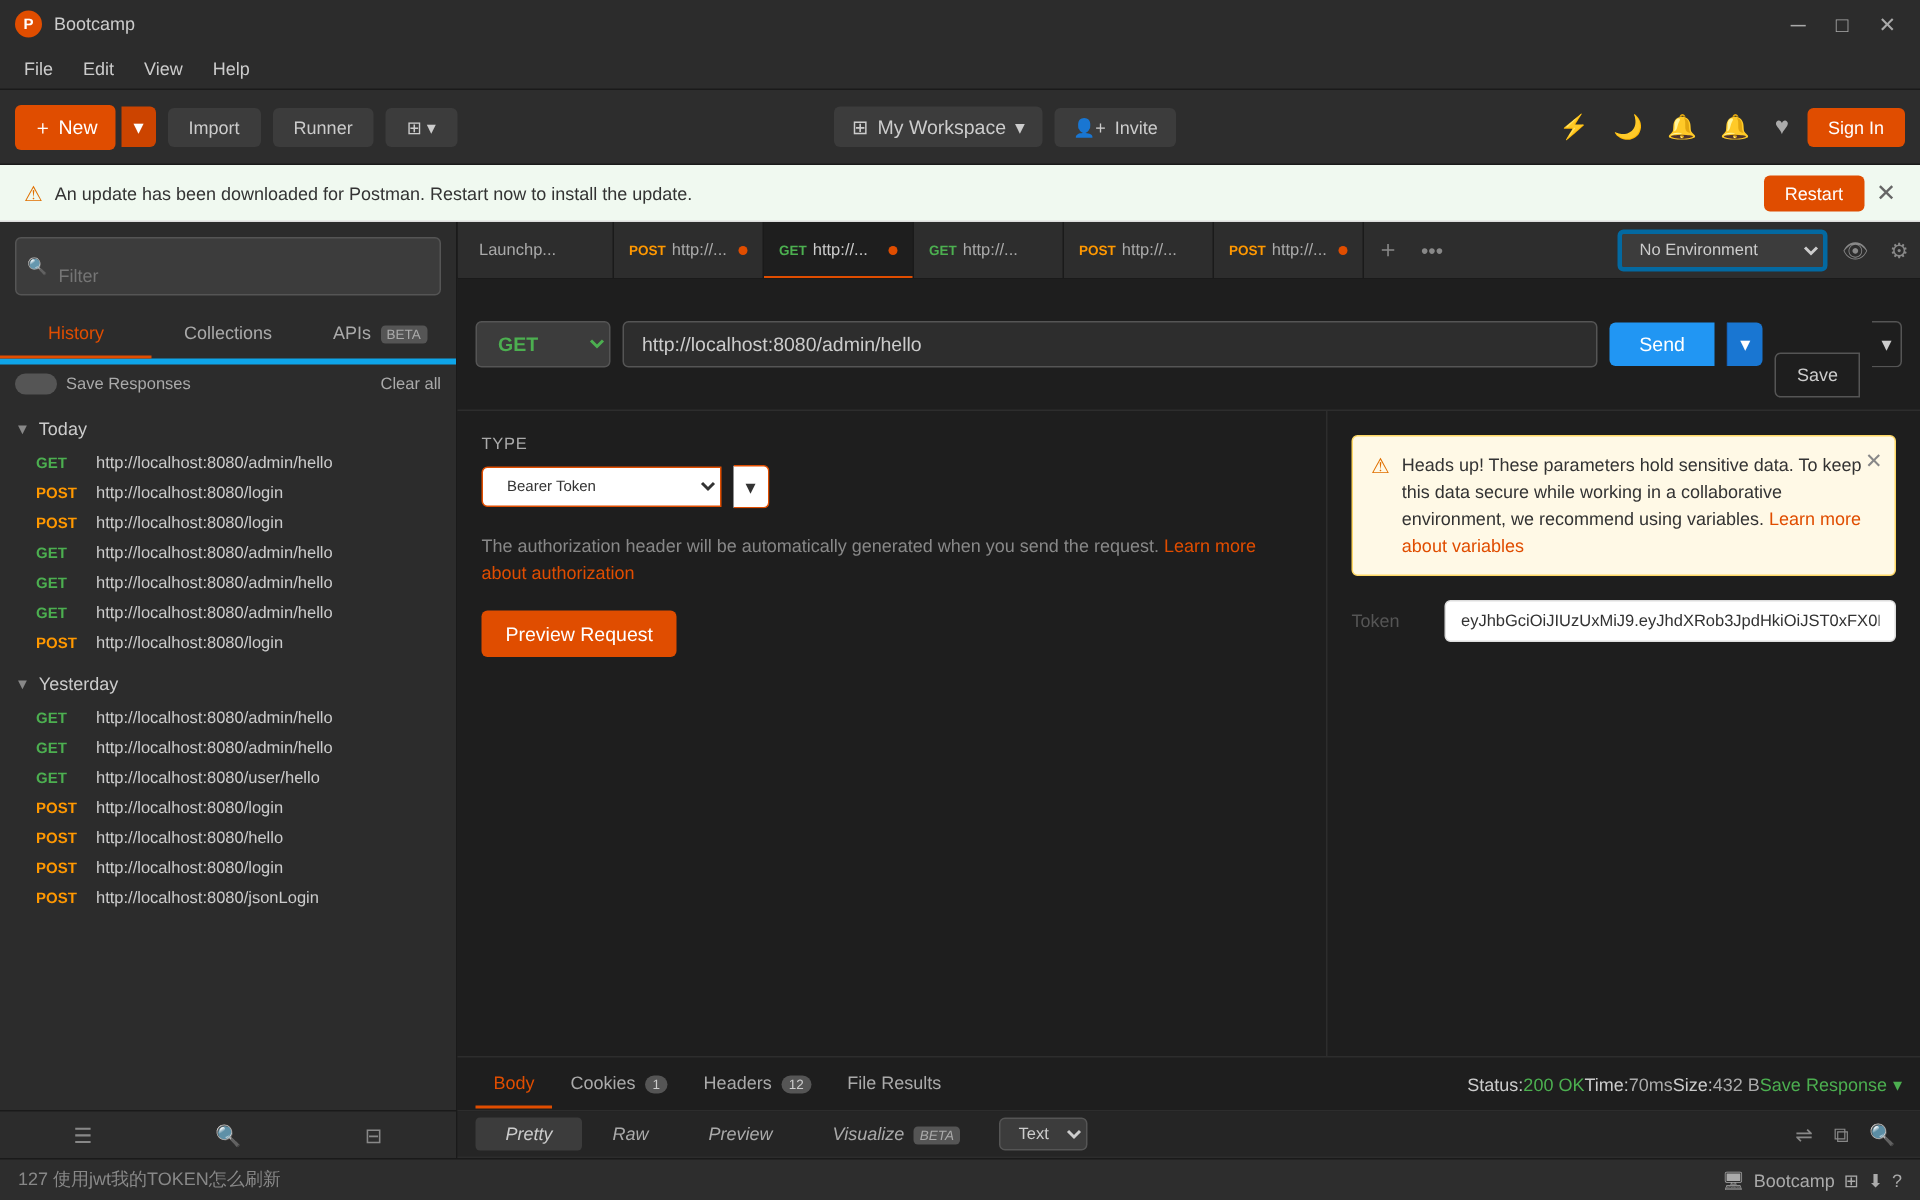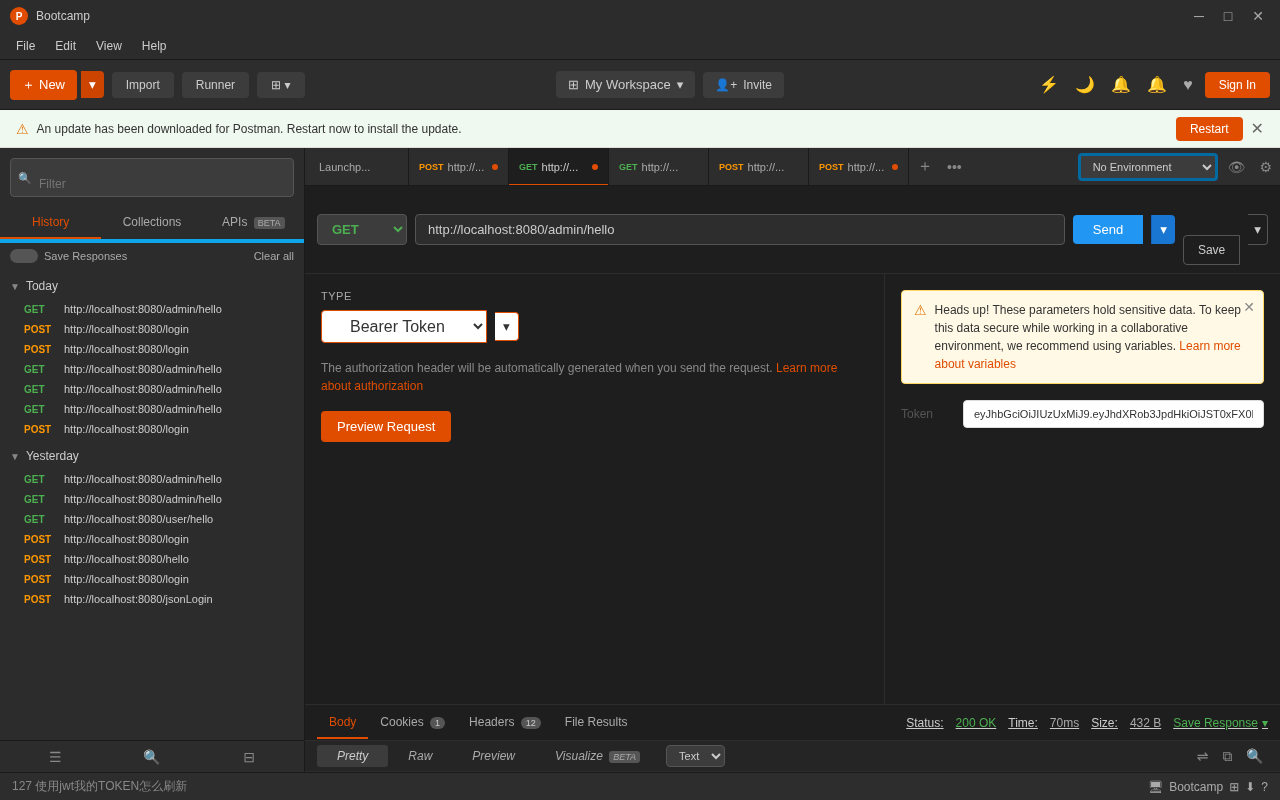--- a/index.html
+++ b/index.html
@@ -88,21 +88,21 @@
     .request-bar { display: flex; align-items: center; gap: 8px; padding: 8px 12px; background: #1e1e1e; border-bottom: 1px solid #2d2d2d; }
     .method-select { background: #3c3c3c; border: 1px solid #555; color: #4caf50; padding: 6px 10px; border-radius: 4px; font-size: 13px; font-weight: 600; min-width: 90px; cursor: pointer; }
     .url-input { flex: 1; background: #2d2d2d; border: 1px solid #555; color: #ccc; padding: 7px 12px; border-radius: 4px; font-size: 13px; }
     .send-btn { background: #2196f3; color: white; border: none; border-radius: 4px 0 0 4px; padding: 7px 20px; cursor: pointer; font-size: 13px; font-weight: 500; }
     .send-arrow { background: #1976d2; color: white; border: none; border-radius: 0 4px 4px 0; padding: 7px 8px; cursor: pointer; border-left: 1px solid #1565c0; }
     .save-btn { background: none; border: 1px solid #555; color: #ccc; border-radius: 4px 0 0 4px; padding: 7px 14px; cursor: pointer; font-size: 12px; margin-top: 41px; }
     .save-arrow { background: none; border: 1px solid #555; border-left: none; color: #ccc; border-radius: 0 4px 4px 0; padding: 7px 6px; cursor: pointer; }
     .auth-left { width: 580px; padding: 16px; border-right: 1px solid #2d2d2d; }
     .auth-label { font-size: 11px; color: #aaa; margin-bottom: 8px; letter-spacing: 0.5px; }
     .type-row { display: flex; align-items: center; gap: 8px; margin-bottom: 16px; }
-    .type-select { background: #fff; border: 1px solid #e04d00; color: #333; padding: 6px 24px; border-radius: 4px 0 0 4px; font-size: 16px; min-width: 160px; cursor: pointer; }
+    .type-select { background: #fff; border: 1px solid #e04d00; color: #333; padding: 6px 12px; border-radius: 4px 0 0 4px; font-size: 10px; min-width: 160px; cursor: pointer; }
     .type-select-arrow { background: #fff; border: 1px solid #e04d00; border-left: none; color: #333; padding: 6px 8px; border-radius: 0 4px 4px 0; cursor: pointer; }
     .auth-note { font-size: 12px; color: #888; line-height: 1.5; margin-bottom: 16px; }
     .auth-note a { color: #e04d00; text-decoration: none; }
     .preview-btn { background: #e04d00; color: white; border: none; border-radius: 4px; padding: 8px 16px; cursor: pointer; font-size: 13px; }
 
     
     .auth-right { flex: 1; padding: 16px; }
     .alert-box { background: #fff9e6; border: 1px solid #ffd966; border-radius: 4px; padding: 10px 12px; display: flex; gap: 8px; margin-bottom: 16px; position: relative; }
     .alert-icon { color: #e07000; font-size: 14px; margin-top: 1px; }
     .alert-text { font-size: 12px; color: #333; line-height: 1.5; }
@@ -111,21 +111,21 @@
     .token-row { display: flex; align-items: center; gap: 12px; margin-top: 8px; }
     .token-label { font-size: 12px; color: #555; min-width: 50px; }
     .token-input { flex: 1; background: white; border: 1px solid #ddd; color: #333; padding: 7px 10px; border-radius: 4px; font-size: 11px; }
 
     
     .response-section { border-top: 1px solid #2d2d2d; background: #1e1e1e; }
     .response-tabs-bar { display: flex; align-items: center; padding: 0 12px; border-bottom: 1px solid #2d2d2d; height: 36px; }
     .response-tab { color: #aaa; font-size: 12px; padding: 8px 12px; cursor: pointer; border-bottom: 2px solid transparent; }
     .response-tab.active { color: #e04d00; border-bottom-color: #e04d00; }
     .response-count { background: #555; color: #ccc; font-size: 9px; padding: 1px 5px; border-radius: 8px; margin-left: 3px; }
-    .response-status { margin-left: auto; display: flex; align-items: center; gap: 12px; font-size: 12px; text-decoration: underline; }
+    .response-status { margin-left: auto; display: flex; align-items: center; font-size: 12px; }
     .status-ok { color: #4caf50; }
     .status-time { color: #aaa; }
     .status-size { color: #aaa; }
     .save-response-btn { color: #4caf50; font-size: 12px; cursor: pointer; display: flex; align-items: center; gap: 4px; }
     .response-format-bar { display: flex; align-items: center; padding: 4px 12px; background: #252525; border-bottom: 1px solid #2d2d2d; gap: 0; }
     .format-tab { color: #aaa; font-size: 12px; padding: 4px 20px; cursor: pointer; border-radius: 3px; font-style: italic; }
     .format-tab.active { background: #3c3c3c; color: #ccc; }
     .format-select { background: #3c3c3c; border: 1px solid #555; color: #ccc; padding: 3px 8px; border-radius: 4px; font-size: 11px; margin-left: 6px; }
     .format-icons { margin-left: auto; display: flex; gap: 6px; }
     .fmt-icon { color: #888; cursor: pointer; font-size: 14px; padding: 2px 4px; }

